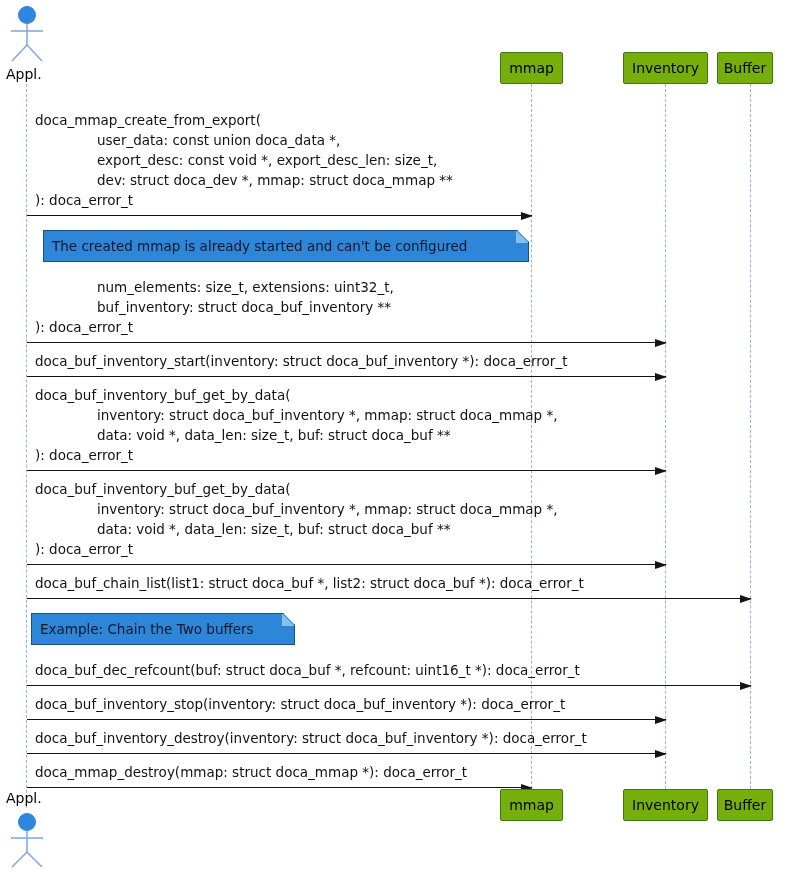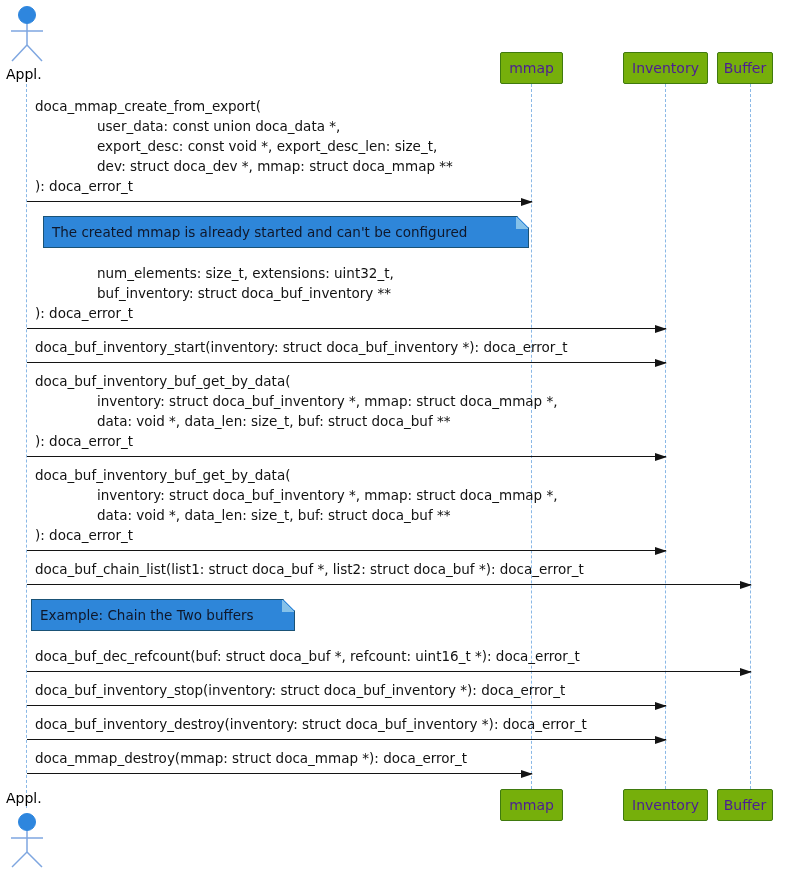--- a/index.html
+++ b/index.html
@@ -23,38 +23,38 @@
   .lifeline{position:absolute;top:84px;width:0;border-left:1px dashed var(--lifeline);z-index:0;}
   .ll-appl{left:26px;height:724px;}
   .ll-mmap{left:531px;height:705px;}
   .ll-inventory{left:665px;height:705px;}
   .ll-buffer{left:750px;height:705px;}
   
   .pbox{
     position:absolute;height:32px;box-sizing:border-box;z-index:2;
     background:var(--participant-fill);border:1.5px solid var(--participant-border);
     border-radius:2px;display:flex;align-items:center;justify-content:center;
-    font-size:14px;color:#4c1d95;
+    font-size:14px;color:#000000;
   }
   .p-mmap{left:500px;width:63px;}
   .p-inventory{left:623px;width:85px;}
   .p-buffer{left:717px;width:56px;}
   .row-top{top:52px;}
   .row-bottom{top:789px;}
   
   .actor-svg{position:absolute;left:0;z-index:2;}
   .actor-top-svg{top:4px;}
   .actor-bottom-svg{top:808px;}
   .actor-label{position:absolute;left:6px;font-size:14px;color:#000000;z-index:2;}
   .actor-label-top{top:66px;}
   .actor-label-bottom{top:790px;}
   
   #flow{position:absolute;left:27px;top:94px;width:750px;z-index:1;}
   .msg{margin-top:8px;}
-  .msg:first-child{margin-top:2px;}
+  .msg:first-child{margin-top:16px;}
   .msg-line{font-size:13.5px;line-height:20px;white-space:nowrap;padding-left:8px;}
   .msg-line.indent{padding-left:70px;}
   .arrow{position:relative;height:5px;border-bottom:1px solid var(--arrow);}
   .arrow::after{
     content:'';position:absolute;right:-1px;bottom:-5px;width:0;height:0;
     border-left:12px solid var(--arrow);border-top:4.5px solid transparent;border-bottom:4.5px solid transparent;
   }
   
   .note{
     position:relative;display:inline-block;margin:14px 0 7px 0;

